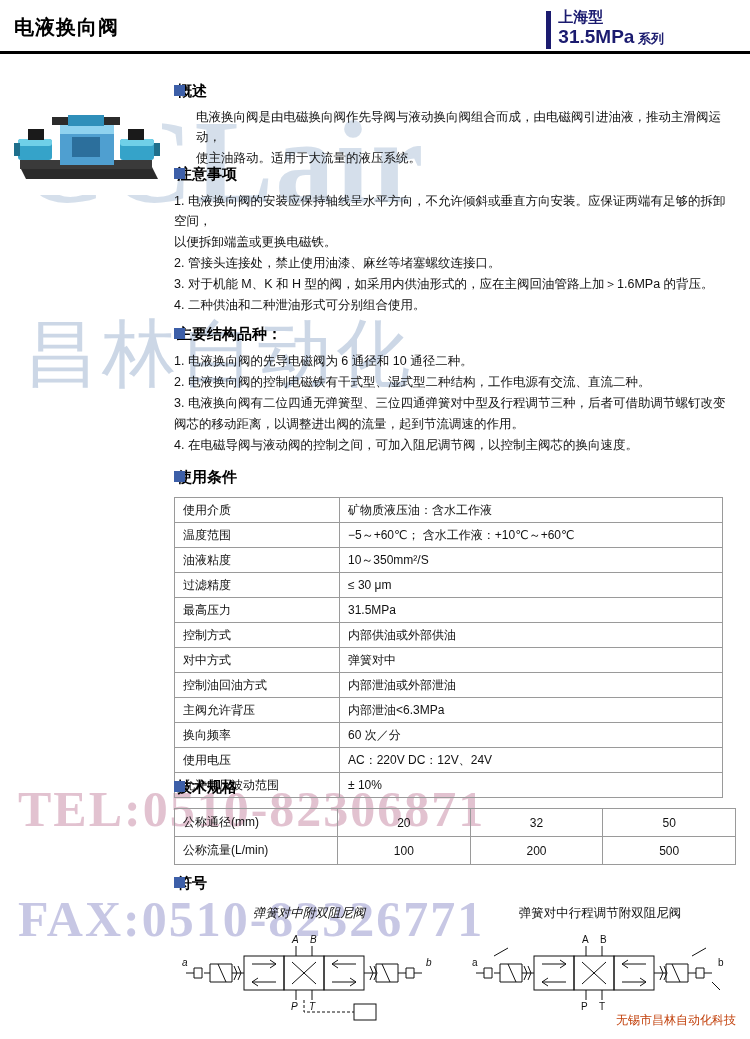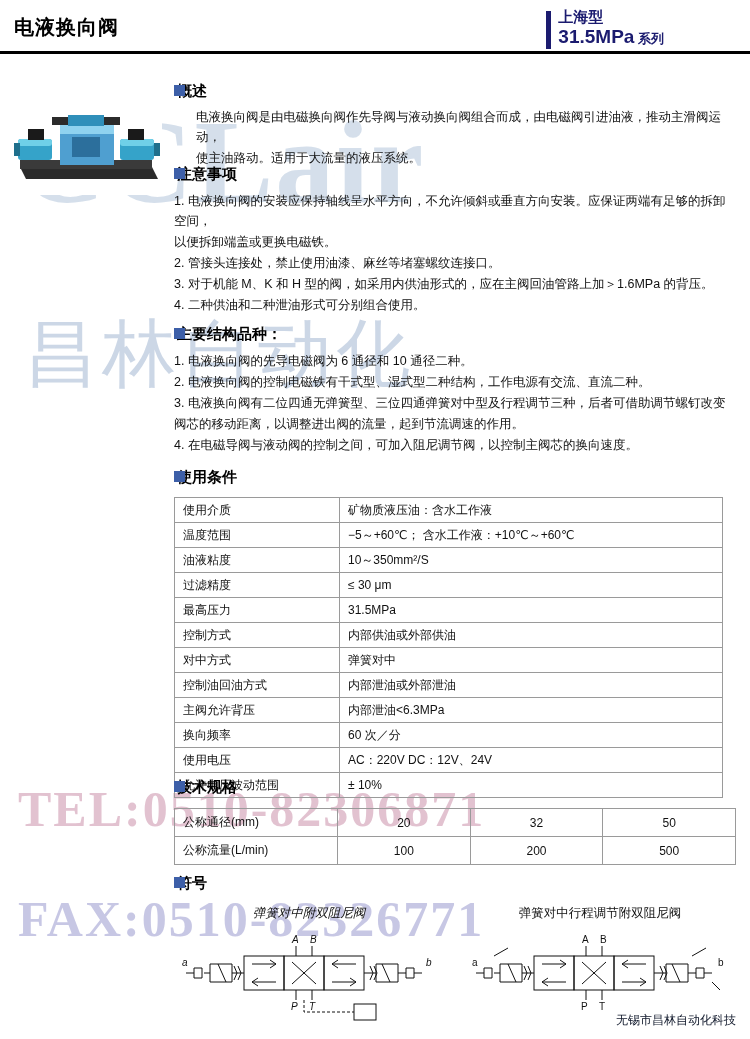--- a/index.html
+++ b/index.html
@@ -86,21 +86,21 @@
   .tbl2{position:absolute;left:174px;top:808px;width:562px;font-size:12px;text-align:center;}
   .tbl2 td{
     border:1px solid #9a9a9a;padding:4px 6px;height:19px;color:#111;
   }
   .tbl2 td.k{width:148px;text-align:left;padding-left:8px;}
 
   
   .symbols{position:absolute;left:174px;top:905px;width:562px;height:118px;}
   .sym-label{font-size:12.5px;text-align:center;}
   .footer-note{
-    position:absolute;right:14px;bottom:10px;font-size:12px;color:#0f172a;
+    position:absolute;right:14px;bottom:10px;font-size:12px;color:#c2410c;
   }
   svg{display:block;}
 </style>
 </head>
 <body>
 
 <div class="page">
 
   <div class="wm wm-logo">CCLair</div>
   <div class="wm wm-cn">昌林自动化</div>

